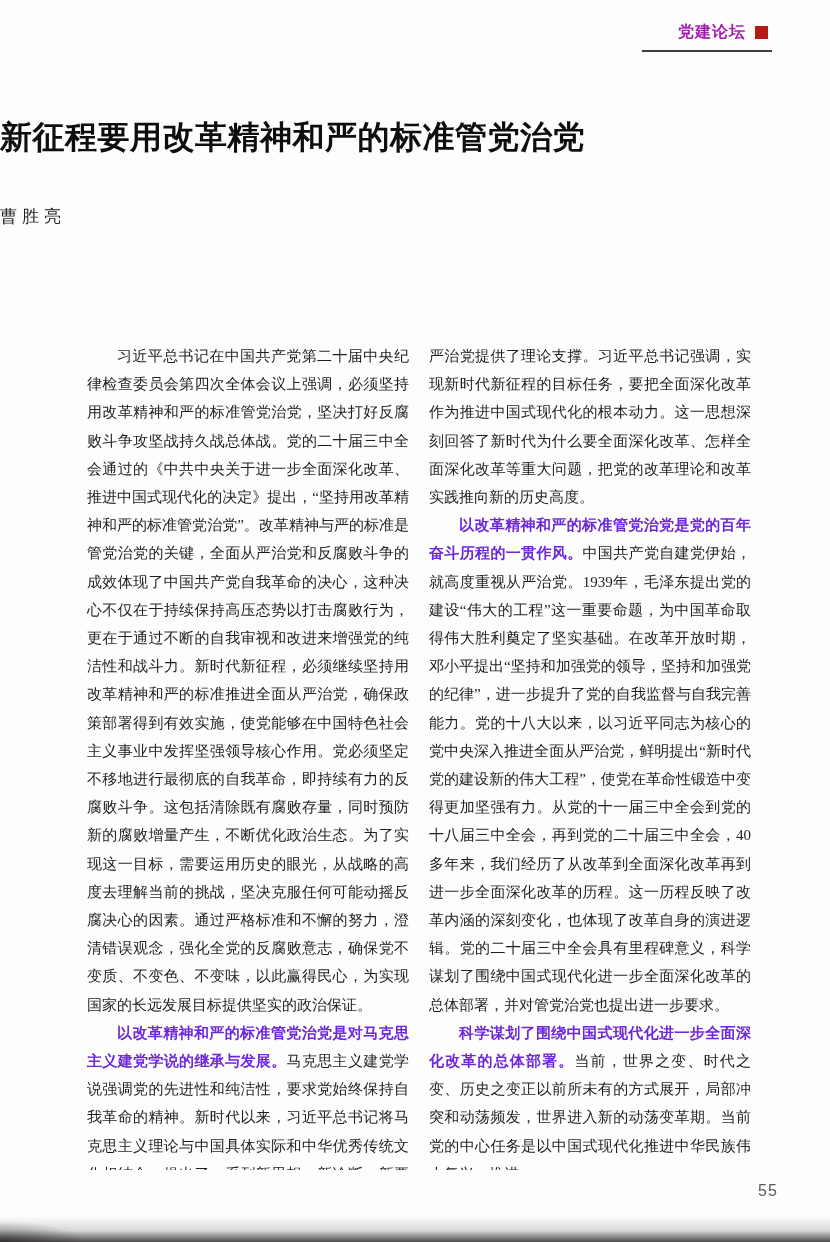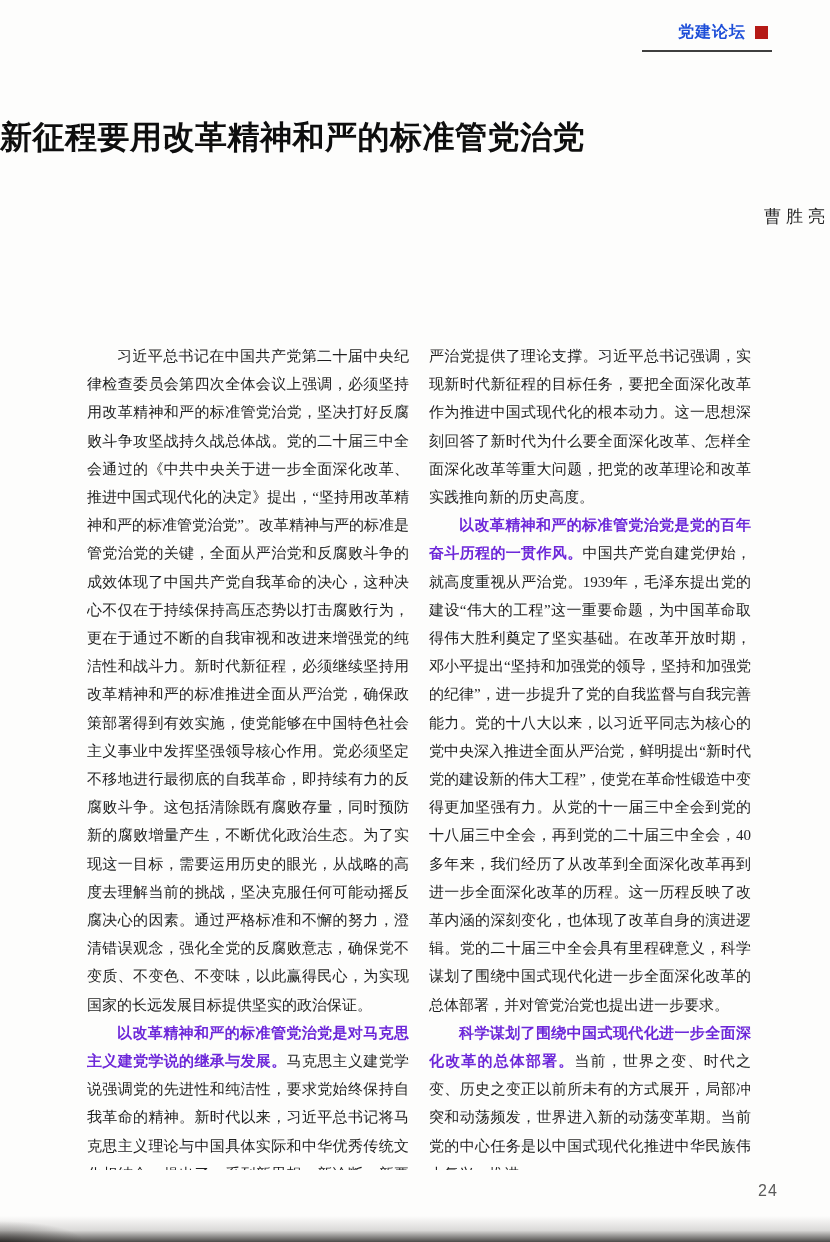--- a/index.html
+++ b/index.html
@@ -13,36 +13,36 @@
   }
   
   .header{
     position:absolute;top:22px;right:58px;
     display:flex;align-items:center;gap:9px;
     border-bottom:2px solid #3f3f3f;
     padding:0 4px 7px 2px;
   }
   .section-label{
     font-family:Liberation Sans, sans-serif;
-    font-weight:bold;font-size:16px;color:#1d4ed8;
+    font-weight:bold;font-size:16px;color:#a21caf;
     letter-spacing:1px;
     margin-left:34px;
   }
   .section-marker{width:13px;height:13px;background:#b51a16;}
   
   .title{
     position:absolute;top:116px;left:0;width:830px;
     text-align:left;
     font-family:"Liberation Sans",sans-serif;
     font-weight:bold;font-size:32px;color:#0e0e0e;
     letter-spacing:0.5px;
   }
   .author{
     position:absolute;top:205px;left:0;width:830px;
-    text-align:right;
+    text-align:left;
     font-size:17px;color:#222;letter-spacing:5px;
   }
   
   .columns{
     position:absolute;top:342px;left:87px;
     display:flex;gap:20px;
     height:828px;overflow:hidden;
   }
   .col{
     width:322px;height:828px;overflow:hidden;
@@ -103,17 +103,17 @@
       <p class="indent">
         <span class="lead">以改革精神和严的标准管党治党是党的百年奋斗历程的一贯作风。</span><span>中国共产党自建党伊始，就高度重视从严治党。1939年，毛泽东提出党的建设“伟大的工程”这一重要命题，为中国革命取得伟大胜利奠定了坚实基础。在改革开放时期，邓小平提出“坚持和加强党的领导，坚持和加强党的纪律”，进一步提升了党的自我监督与自我完善能力。党的十八大以来，以习近平同志为核心的党中央深入推进全面从严治党，鲜明提出“新时代党的建设新的伟大工程”，使党在革命性锻造中变得更加坚强有力。从党的十一届三中全会到党的十八届三中全会，再到党的二十届三中全会，40多年来，我们经历了从改革到全面深化改革再到进一步全面深化改革的历程。这一历程反映了改革内涵的深刻变化，也体现了改革自身的演进逻辑。党的二十届三中全会具有里程碑意义，科学谋划了围绕中国式现代化进一步全面深化改革的总体部署，并对管党治党也提出进一步要求。</span>
       </p>
       <p class="indent">
         <span class="lead">科学谋划了围绕中国式现代化进一步全面深化改革的总体部署。</span><span>当前，世界之变、时代之变、历史之变正以前所未有的方式展开，局部冲突和动荡频发，世界进入新的动荡变革期。当前党的中心任务是以中国式现代化推进中华民族伟大复兴，推进</span>
       </p>
     </div>
 
   </div>
 
-  <div class="page-number">24</div>
+  <div class="page-number">55</div>
 
   <div class="scan-shadow"></div>
 
 </div>
 
 </body></html>

